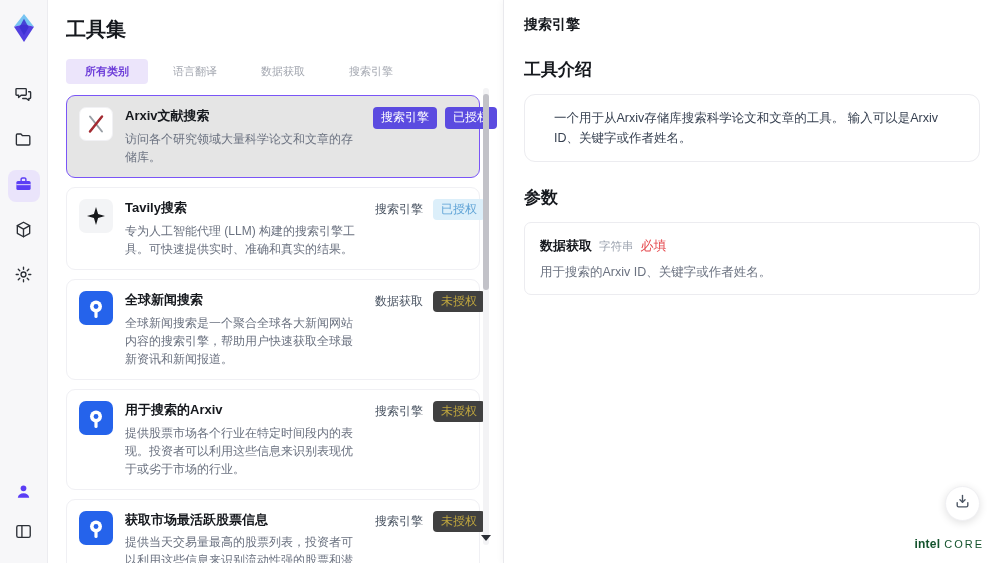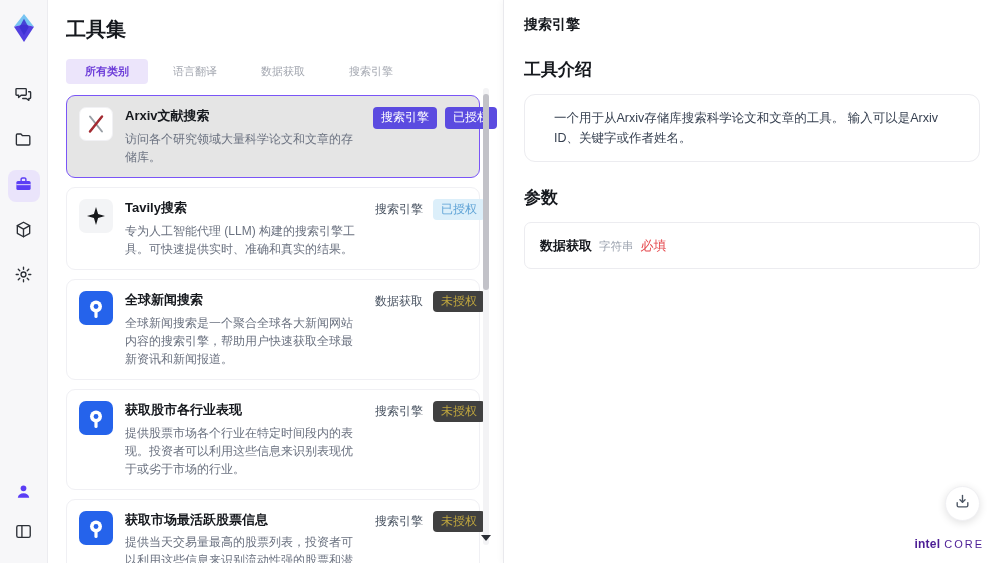--- a/index.html
+++ b/index.html
@@ -67,21 +67,21 @@
   .param-row .param-name { font-size:13px; font-weight:bold; color:#15181d; }
   .param-row .param-type { font-size:11.5px; color:#9ca3af; margin-left:7px; }
   .param-row .param-required { font-size:13px; color:#e5484d; margin-left:7px; }
   .param-desc { margin-top:9px; font-size:12.5px; color:#6b7280; }
 
   
   .download-fab { position:absolute; right:20px; bottom:42px; width:35px; height:35px; border-radius:50%;
                   background:#fff; border:1px solid #f0f0f3; box-shadow:0 2px 8px rgba(0,0,0,0.12);
                   display:flex; align-items:center; justify-content:center; cursor:pointer; }
   .download-fab svg { width:17px; height:17px; }
-  .brand { position:absolute; right:16px; bottom:12px; color:#4c1d95; font-size:12px;
+  .brand { position:absolute; right:16px; bottom:12px; color:#14532d; font-size:12px;
            display:flex; align-items:baseline; gap:4px; }
   .brand .b1 { font-weight:bold; letter-spacing:0.2px; }
   .brand .b2 { font-size:11px; letter-spacing:2px; text-transform:uppercase; }
 </style>
 </head>
 <body>
 
 <div class="app">
 
   <aside class="rail">
@@ -202,21 +202,21 @@
 
   <div class="tool-card">
     <div class="tool-icon bg-blue">
             <svg viewBox="0 0 24 24">
               <circle cx="12" cy="10.5" r="6" fill="#fff"></circle>
               <circle cx="12" cy="10.5" r="2.4" fill="#2563eb"></circle>
               <path d="M12 16v4.5" stroke="#fff" stroke-width="3.2" stroke-linecap="round"></path>
             </svg>
           </div>
     <div class="tool-body">
-      <div class="tool-title">获取股市各行业表现</div>
+      <div class="tool-title">用于搜索的Arxiv</div>
       <div class="tool-desc">提供股票市场各个行业在特定时间段内的表现。投资者可以利用这些信息来识别表现优于或劣于市场的行业。</div>
     </div>
     <div class="tool-badges">
       <span class="badge cat-badge">搜索引擎</span>
       <span class="badge auth-badge auth-no">未授权</span>
     </div>
   </div>
 
   <div class="tool-card">
     <div class="tool-icon bg-blue">
@@ -247,20 +247,21 @@
   <section class="details-panel">
     <h2 class="details-title">搜索引擎</h2>
     <h3 class="section-heading">工具介绍</h3>
     <div class="intro-box">一个用于从Arxiv存储库搜索科学论文和文章的工具。 输入可以是Arxiv ID、关键字或作者姓名。</div>
     <h3 class="section-heading">参数</h3>
     <div id="params-list">
   <div class="param-box">
     <div class="param-row">
       <span class="param-name">数据获取</span><span class="param-type">字符串</span><span class="param-required">必填</span>
     </div>
+    <div class="param-desc">用于搜索的Arxiv ID、关键字或作者姓名。</div>
   </div>
 </div>
 
     <div class="download-fab">
       <span>
         <svg viewBox="0 0 24 24" fill="none" stroke="#4b5563" stroke-width="1.9" stroke-linecap="round" stroke-linejoin="round">
           <path d="M12 3.5v9.5"></path>
             <path d="M8.4 9.6 12 13.2 15.6 9.6"></path>
           <path d="M4.5 13.5v4a2 2 0 0 0 2 2h11a2 2 0 0 0 2-2v-4"></path>
         </svg>

